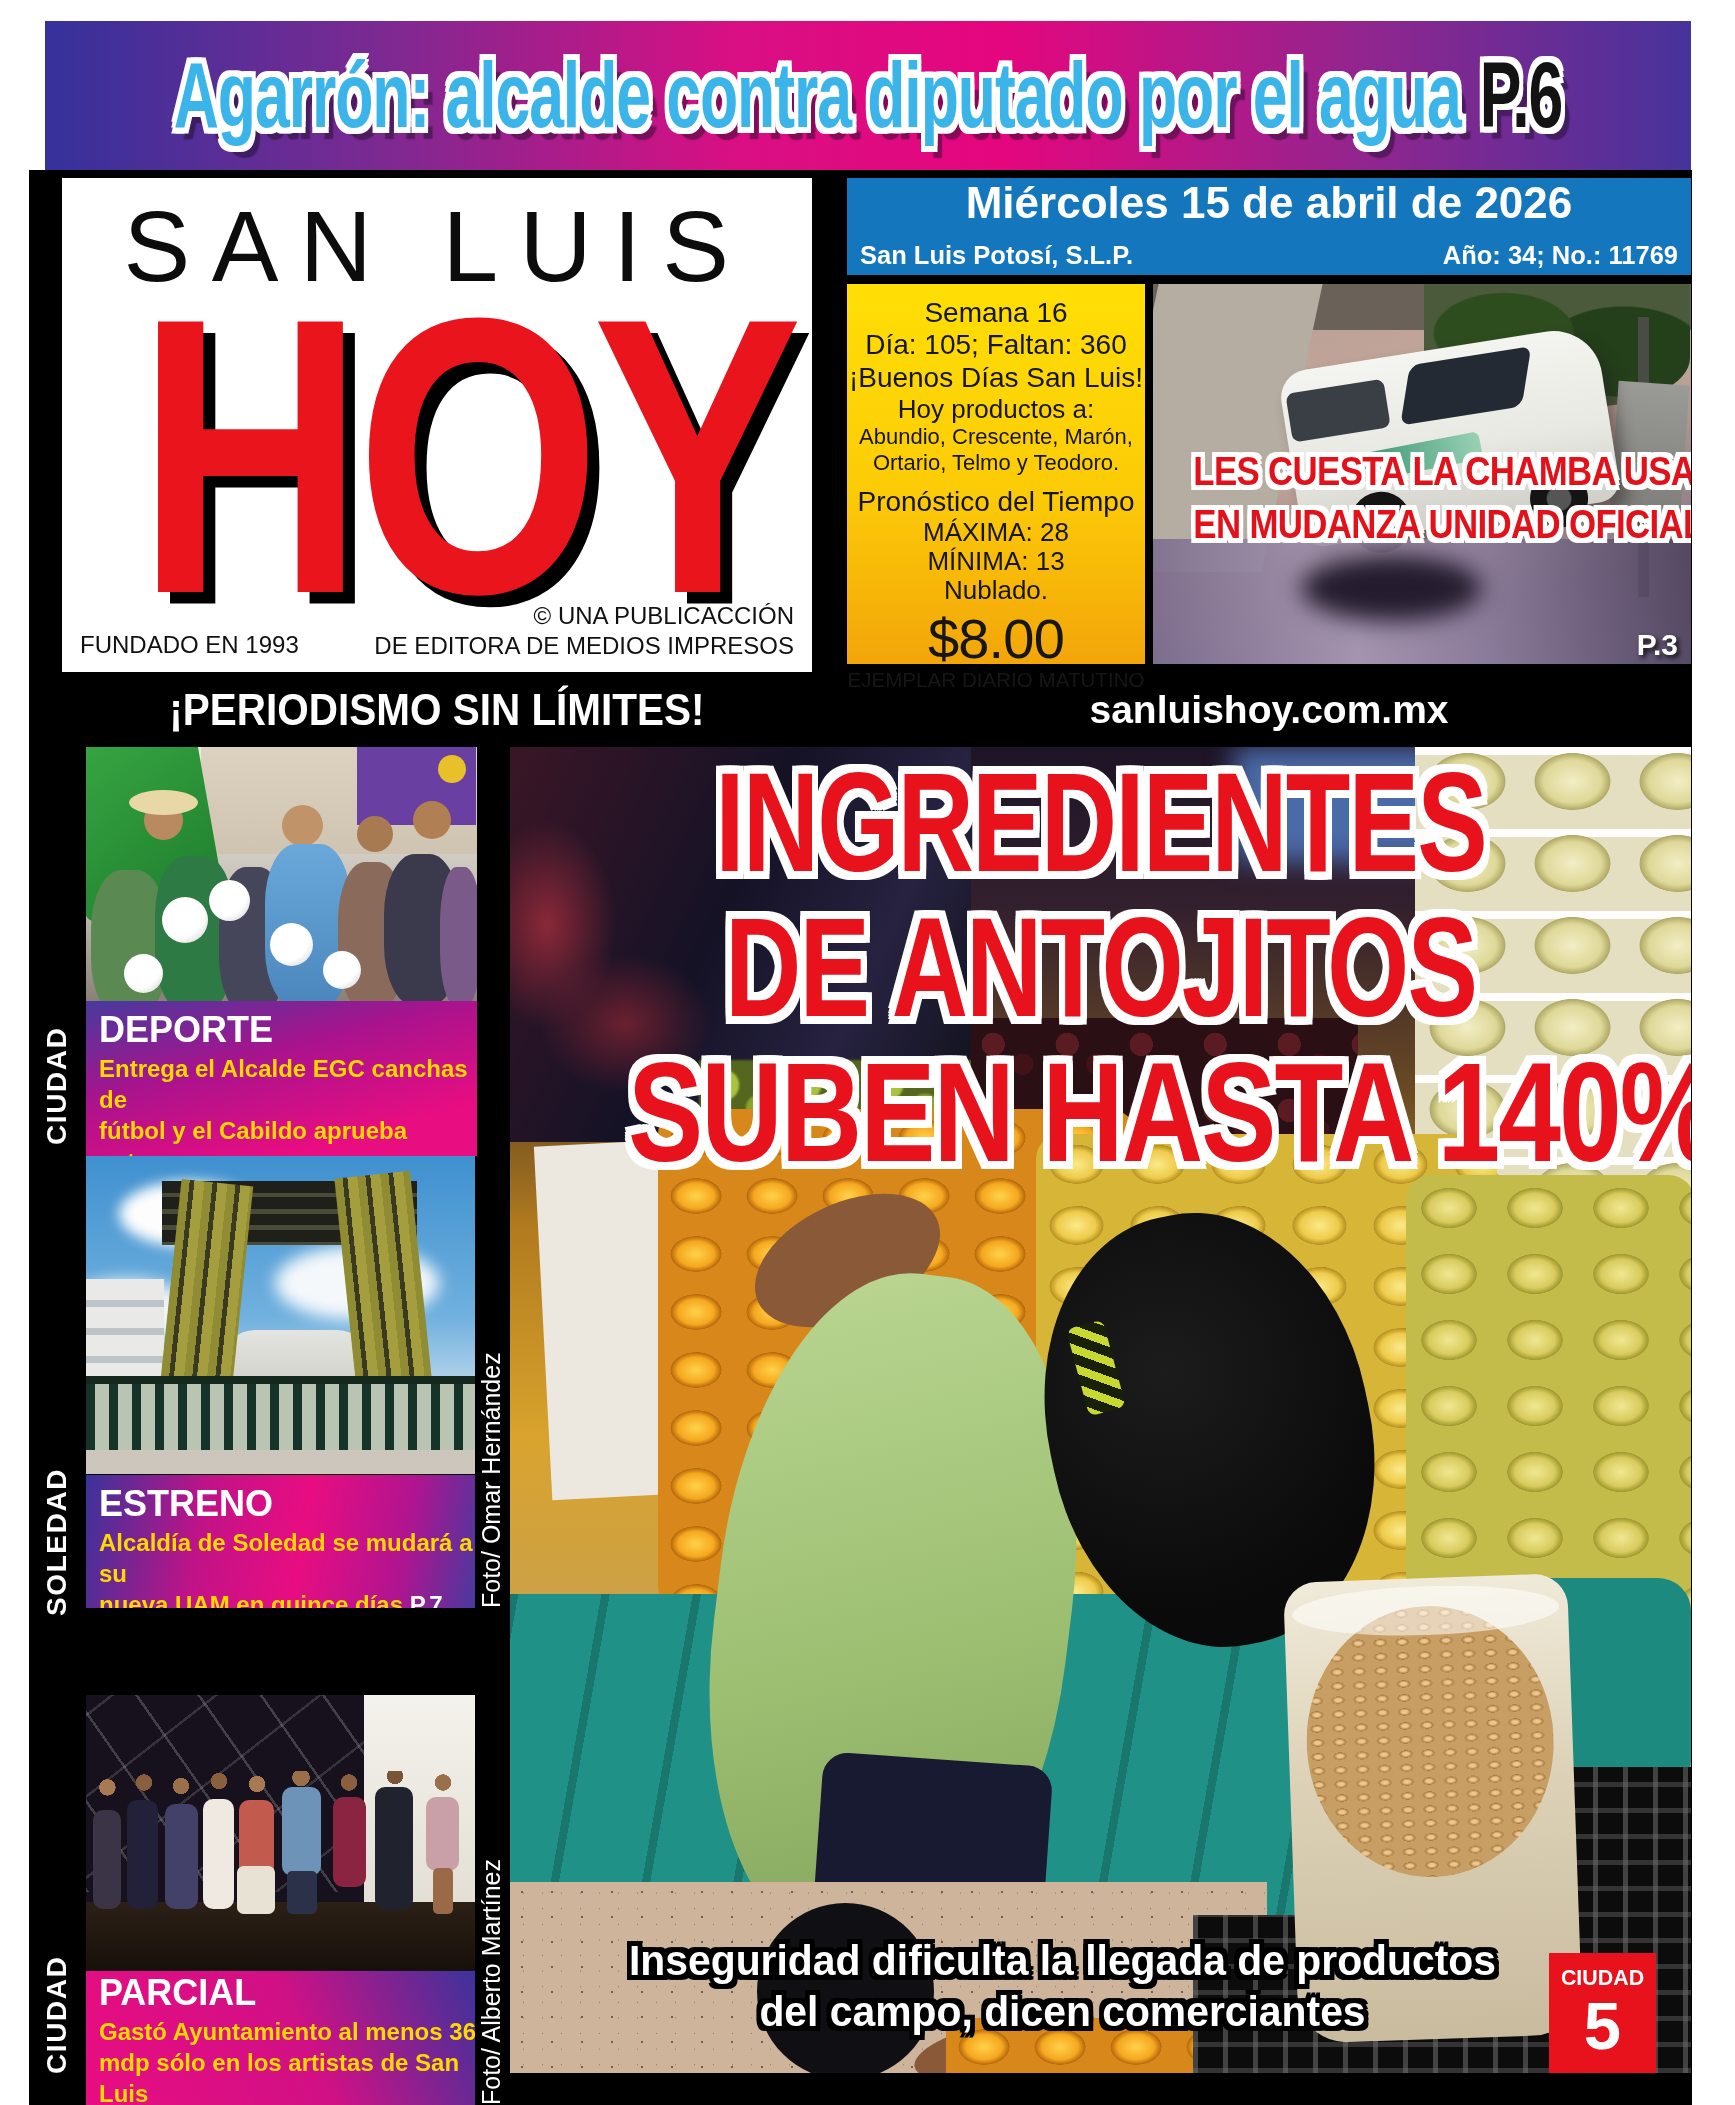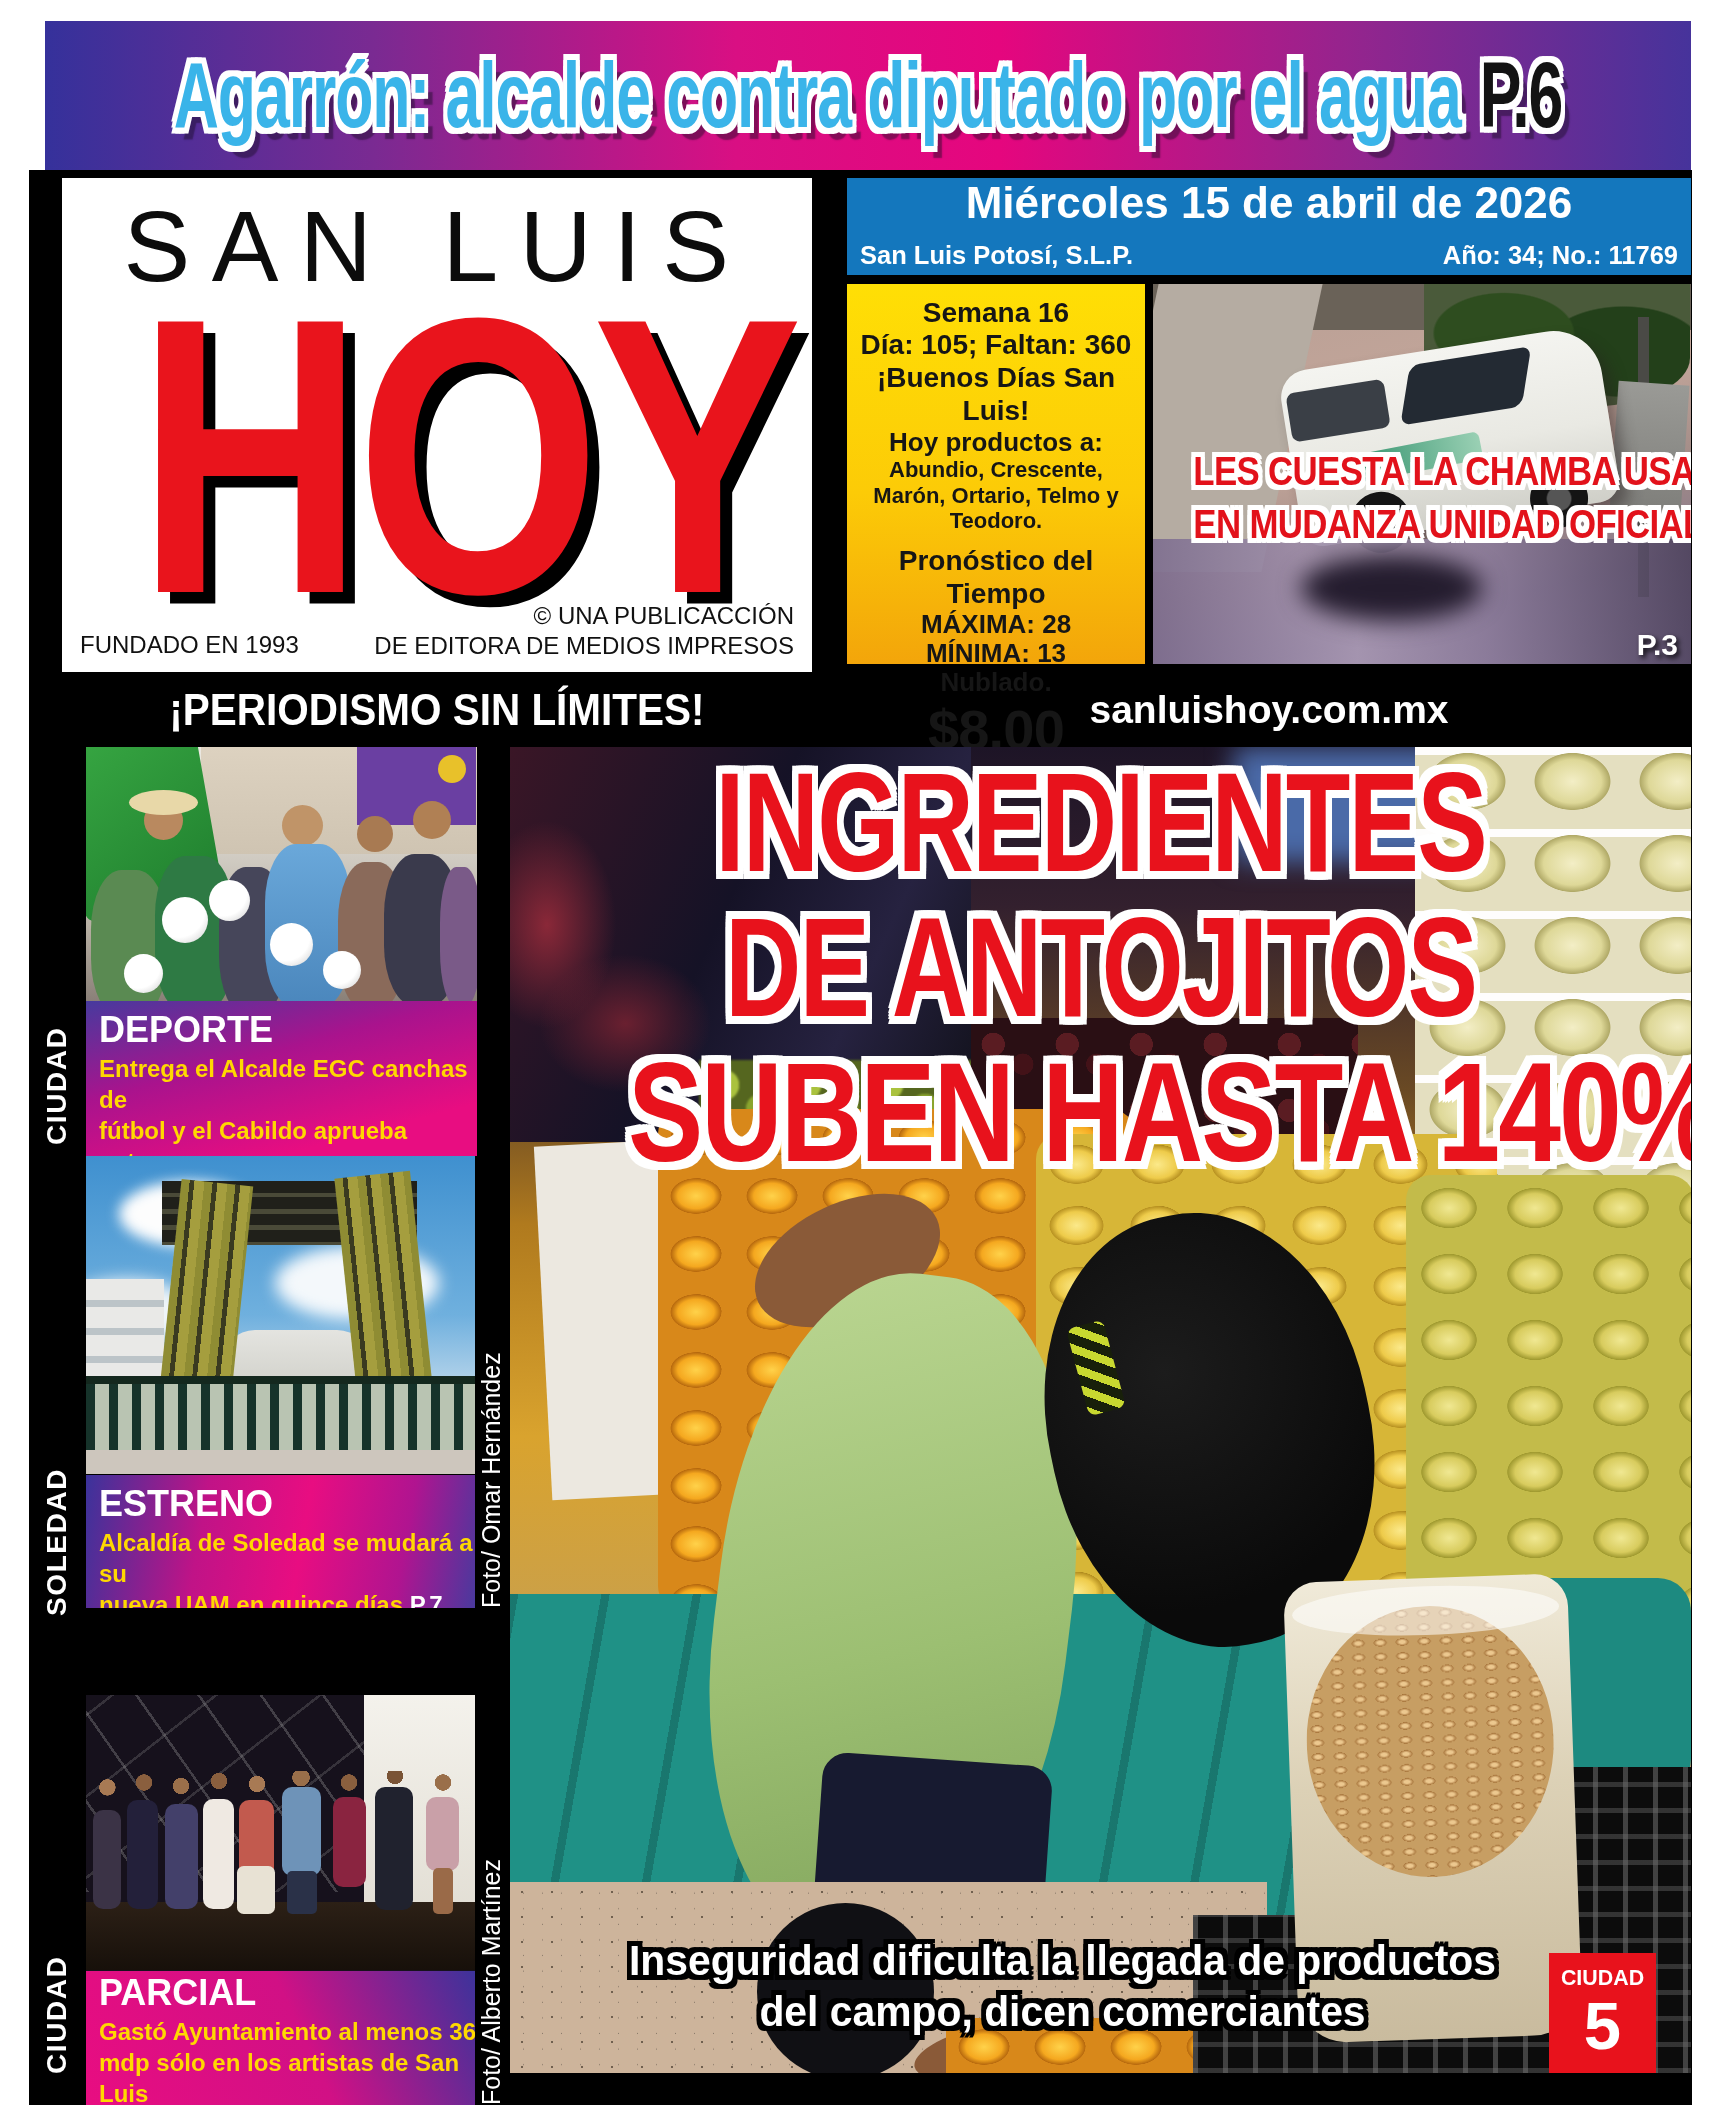--- a/index.html
+++ b/index.html
@@ -54,26 +54,26 @@
   
   .datebar{left:847px;top:178px;width:844px;height:97px;background:#1477bd;color:#fff;}
   .datebar .date{position:absolute;top:0px;width:100%;text-align:center;font-size:44px;font-weight:bold;}
   .datebar .place{position:absolute;left:13px;bottom:5px;font-size:25.5px;font-weight:bold;}
   .datebar .edition{position:absolute;right:13px;bottom:5px;font-size:25.5px;font-weight:bold;}
 
   
   .infobox{left:847px;top:284px;width:298px;height:380px;
     background:linear-gradient(180deg,#ffdf05 0%,#fccb07 55%,#f3a50a 100%);
     color:#161616;text-align:center;display:flex;flex-direction:column;align-items:center;}
-  .ib-b{font-weight:bold;}
+  .ib-b{font-weight:normal;}
   .ib-week{font-size:28px;line-height:31px;margin-top:13px;}
   .ib-day{font-size:28px;line-height:33px;}
   .ib-greet{font-size:28px;line-height:33px;}
   .ib-fel{font-size:26px;line-height:30px;}
-  .ib-names{font-size:22px;line-height:25.5px;font-weight:bold;padding:0 6px;}
+  .ib-names{font-size:22px;line-height:25.5px;font-weight:normal;padding:0 6px;}
   .ib-wt{font-size:28px;line-height:33px;margin-top:10px;}
   .ib-mm{font-size:26px;line-height:29px;}
   .ib-price{font-size:56px;line-height:54px;margin-top:6.6px;letter-spacing:-0.8px;}
   .ib-plabel{font-size:20.6px;line-height:25px;margin-top:1.6px;letter-spacing:0;}
 
   
   .truck{left:1153px;top:284px;width:538px;height:380px;overflow:hidden;
     background:linear-gradient(165deg,#b89e94 0%,#c4a79b 40%,#a08a86 62%,#8a7a8e 78%,#9a8aa8 100%);}
   .truck-hl{position:absolute;left:0;top:161px;width:100%;text-align:center;
     font-size:41px;font-weight:bold;color:#e2121b;line-height:53px;letter-spacing:-0.8px;}

